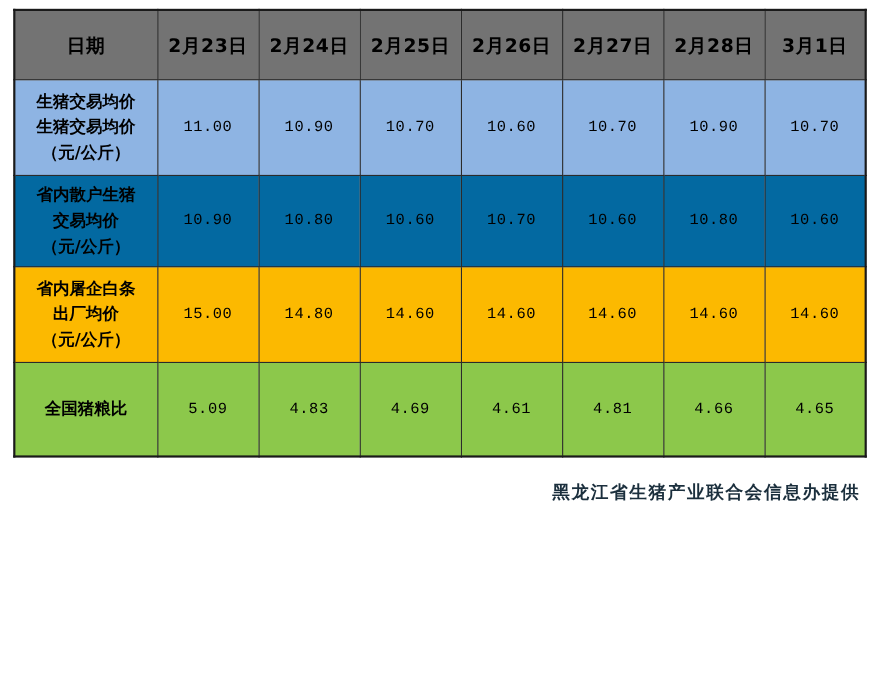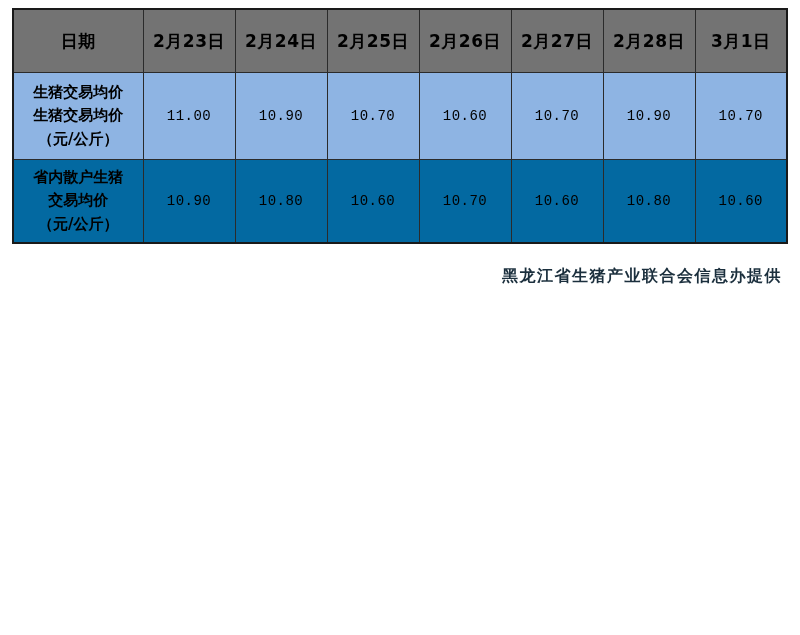--- a/index.html
+++ b/index.html
@@ -140,21 +140,47 @@
         <td class="row-value">10.90</td>
         <td class="row-value">10.80</td>
         <td class="row-value">10.60</td>
         <td class="row-value">10.70</td>
         <td class="row-value">10.60</td>
         <td class="row-value">10.80</td>
         <td class="row-value">10.60</td>
       </tr>
 
 
+      <tr class="r-slaughter">
+        <td class="row-label">
+          <span class="lbl-line">省内屠企白条</span>
+          <span class="lbl-line">出厂均价</span>
+          <span class="lbl-line">（元/公斤）</span>
+        </td>
+        <td class="row-value">15.00</td>
+        <td class="row-value">14.80</td>
+        <td class="row-value">14.60</td>
+        <td class="row-value">14.60</td>
+        <td class="row-value">14.60</td>
+        <td class="row-value">14.60</td>
+        <td class="row-value">14.60</td>
+      </tr>
 
+      <tr class="r-ratio">
+        <td class="row-label">
+          <span class="lbl-line">全国猪粮比</span>
+        </td>
+        <td class="row-value">5.09</td>
+        <td class="row-value">4.83</td>
+        <td class="row-value">4.69</td>
+        <td class="row-value">4.61</td>
+        <td class="row-value">4.81</td>
+        <td class="row-value">4.66</td>
+        <td class="row-value">4.65</td>
+      </tr>
 
 
     </tbody>
   </table>
 
   <div class="footer-note">黑龙江省生猪产业联合会信息办提供</div>
 
 </div>
 
 </body></html>

